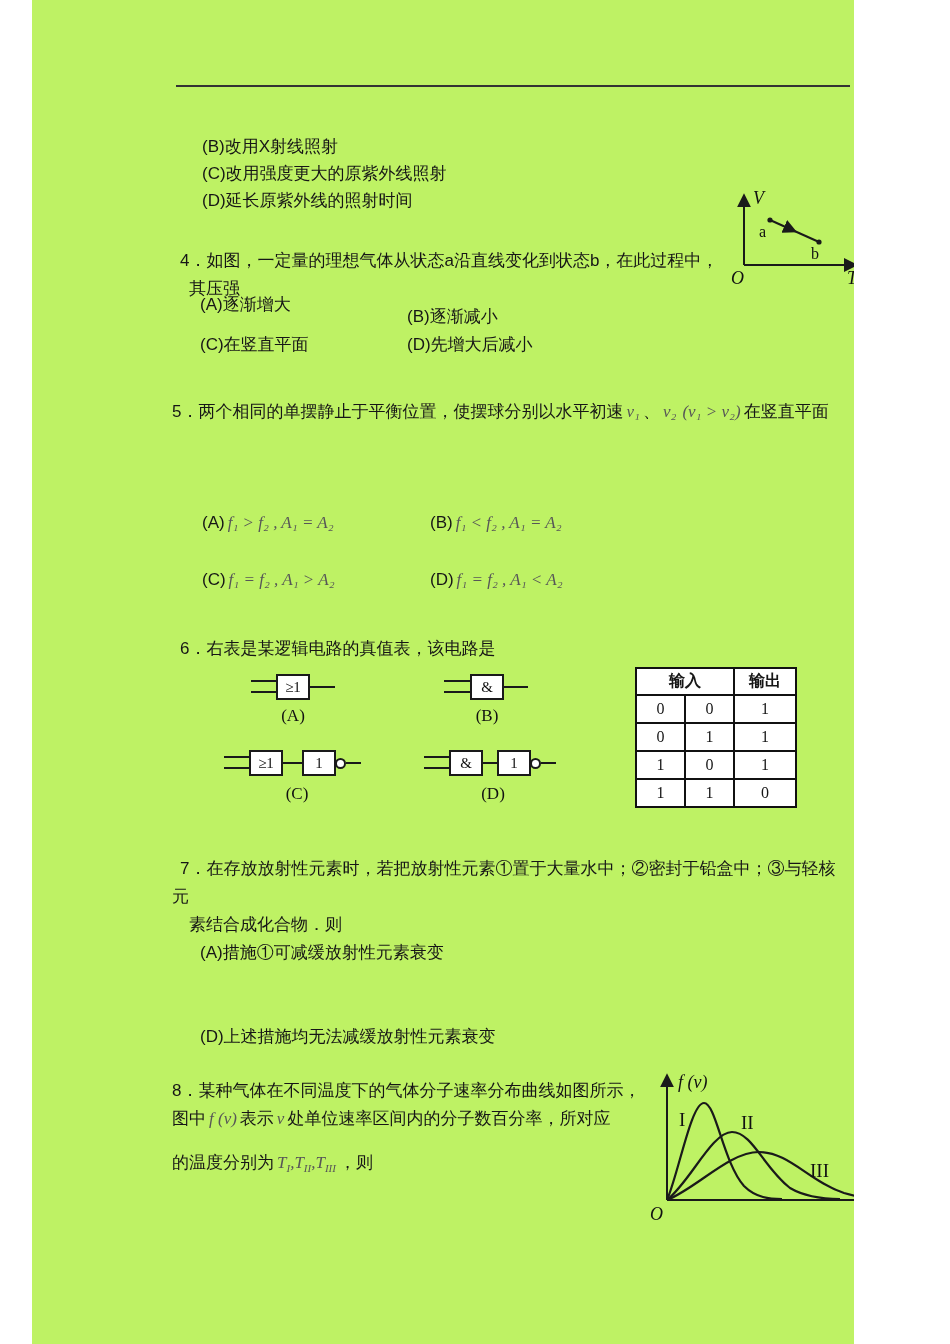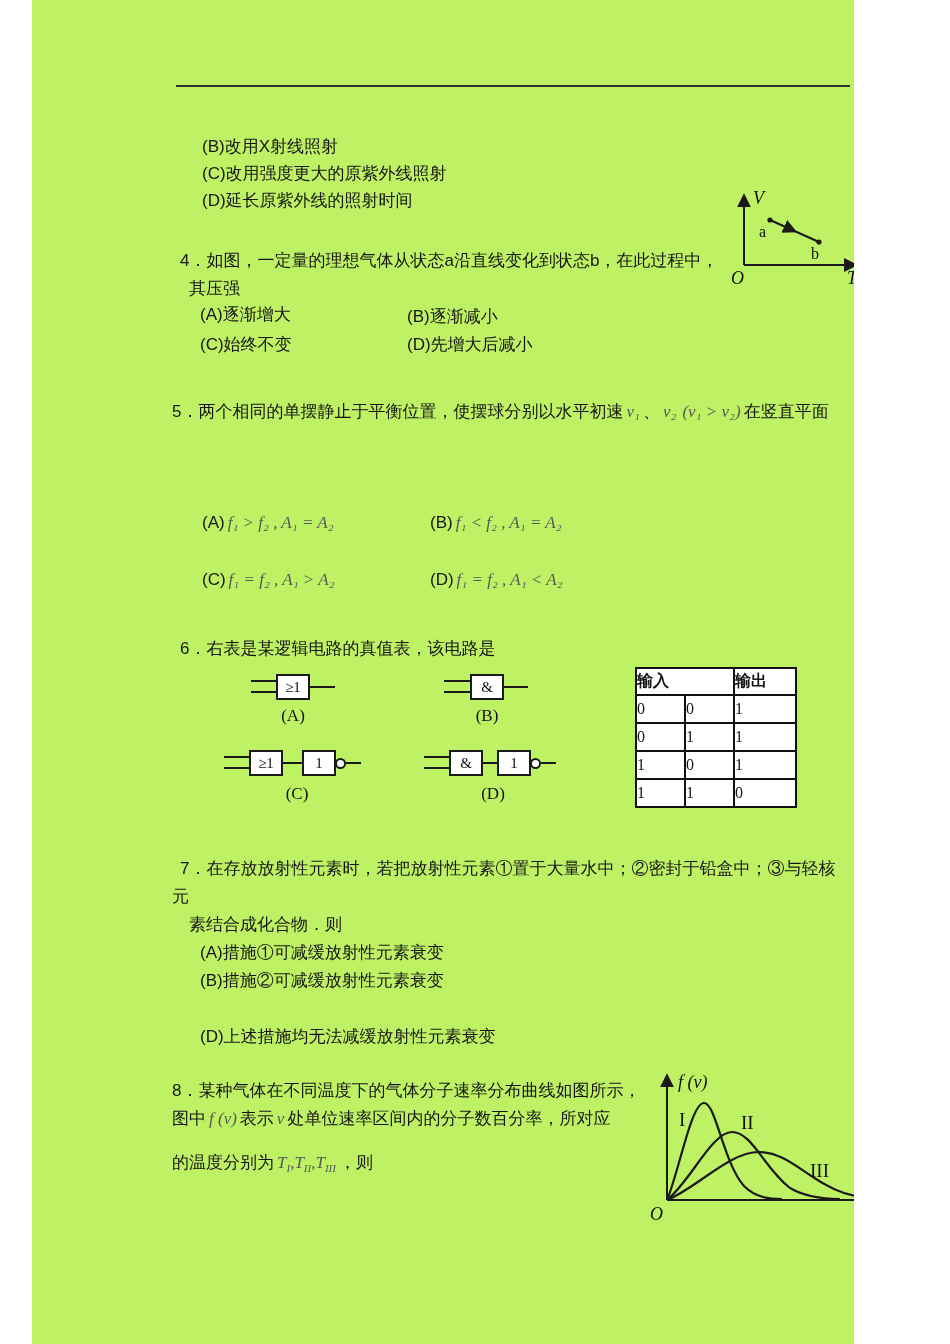--- a/index.html
+++ b/index.html
@@ -13,21 +13,21 @@
   .rule{position:absolute;left:144px;top:85px;width:674px;height:2px;background:#333;}
   .wire{position:absolute;height:2px;background:#1a1a1a;}
   .gbox{
     position:absolute;width:34px;height:26px;border:2px solid #1a1a1a;background:#fff;
     display:flex;align-items:center;justify-content:center;
     font-family:"Liberation Serif",serif;font-size:15px;color:#111;box-sizing:border-box;
   }
   .gcirc{position:absolute;width:7px;height:7px;border:2px solid #1a1a1a;border-radius:50%;background:#fff;}
   .glabel{position:absolute;width:40px;text-align:center;font-family:"Liberation Serif",serif;font-size:17px;color:#111;}
   table.truth{position:absolute;left:603px;top:667px;border-collapse:collapse;background:#fff;}
-  .truth th,.truth td{border:2px solid #111;text-align:left;padding:0;}
+  .truth th,.truth td{border:2px solid #111;text-align:center;padding:0;}
   .truth th{font-family:"Liberation Sans",sans-serif;font-weight:bold;font-size:16px;height:25px;}
   .truth td{font-family:"Liberation Serif",serif;font-size:16px;height:26px;}
   .c1{width:47px;}.c2{width:47px;}.c3{width:60px;}
   svg text{fill:#111;}
   .axlab{font-family:"Liberation Serif",serif;font-style:italic;font-size:18px;}
   .ptlab{font-family:"Liberation Serif",serif;font-size:16px;}
   .curvelab{font-family:"Liberation Serif",serif;font-size:19px;}
 </style>
 </head>
 <body>
@@ -53,23 +53,23 @@
     <text x="16" y="110" class="axlab">O</text>
     <circle cx="55" cy="46" r="2.6" fill="#1a1a1a"></circle>
     <circle cx="104" cy="68" r="2.6" fill="#1a1a1a"></circle>
     <path d="M55,46 L79.5,57 L104,68" stroke="#1a1a1a" stroke-width="2" fill="none" marker-mid="url(#arr)"></path>
     <text x="44" y="63" class="ptlab">a</text>
     <text x="96" y="85" class="ptlab">b</text>
   </svg>
 
   <div class="t" style="left:148px;top:250px">4．如图，一定量的理想气体从状态a沿直线变化到状态b，在此过程中，</div>
   <div class="t" style="left:157px;top:278px">其压强</div>
-  <div class="t" style="left:168px;top:304px">(A)逐渐增大</div>
+  <div class="t" style="left:168px;top:294px">(A)逐渐增大</div>
   <div class="t" style="left:375px;top:306px">(B)逐渐减小</div>
-  <div class="t" style="left:168px;top:334px">(C)始终不变</div>
+  <div class="t" style="left:168px;top:334px">(C)在竖直平面</div>
   <div class="t" style="left:375px;top:334px">(D)先增大后减小</div>
 
   <div class="t" style="left:140px;top:401px">
     <span>5．两个相同的单摆静止于平衡位置，使摆球分别以水平初速</span><span class="math">v₁</span><span>、</span><span class="math">v₂</span><span class="math">(v₁ &gt; v₂)</span><span>在竖直平面</span>
   </div>
   <div class="t" style="left:170px;top:512px">
     <span>(A)</span><span class="math">f₁ &gt; f₂ ,  A₁ = A₂</span>
   </div>
   <div class="t" style="left:398px;top:512px">
     <span>(B)</span><span class="math">f₁ &lt; f₂ ,  A₁ = A₂</span>
@@ -139,21 +139,20 @@
       <td>1</td>
       <td>0</td>
     </tr>
   </tbody>
     </table>
 
   <div class="t" style="left:148px;top:858px">7．在存放放射性元素时，若把放射性元素①置于大量水中；②密封于铅盒中；③与轻核</div>
   <div class="t" style="left:140px;top:886px">元</div>
   <div class="t" style="left:157px;top:914px">素结合成化合物．则</div>
   <div class="t" style="left:168px;top:942px">(A)措施①可减缓放射性元素衰变</div>
-  <div class="t" style="left:168px;top:970px">(B)措施②可减缓放射性元素衰变</div>
   <div class="t" style="left:168px;top:1026px">(D)上述措施均无法减缓放射性元素衰变</div>
 
   <div class="t" style="left:140px;top:1080px">8．某种气体在不同温度下的气体分子速率分布曲线如图所示，</div>
   <div class="t" style="left:140px;top:1152px">
     <span>的温度分别为</span><span class="math"><span>T</span><sub>I</sub><span>,</span><span>T</span><sub>II</sub><span>,</span><span>T</span><sub>III</sub></span><span>，则</span>
   </div>
   <div class="t" style="left:140px;top:1108px">
     <span>图中</span><span class="math">f (v)</span><span>表示</span><span class="math">v</span><span>处单位速率区间内的分子数百分率，所对应</span>
   </div>
 

